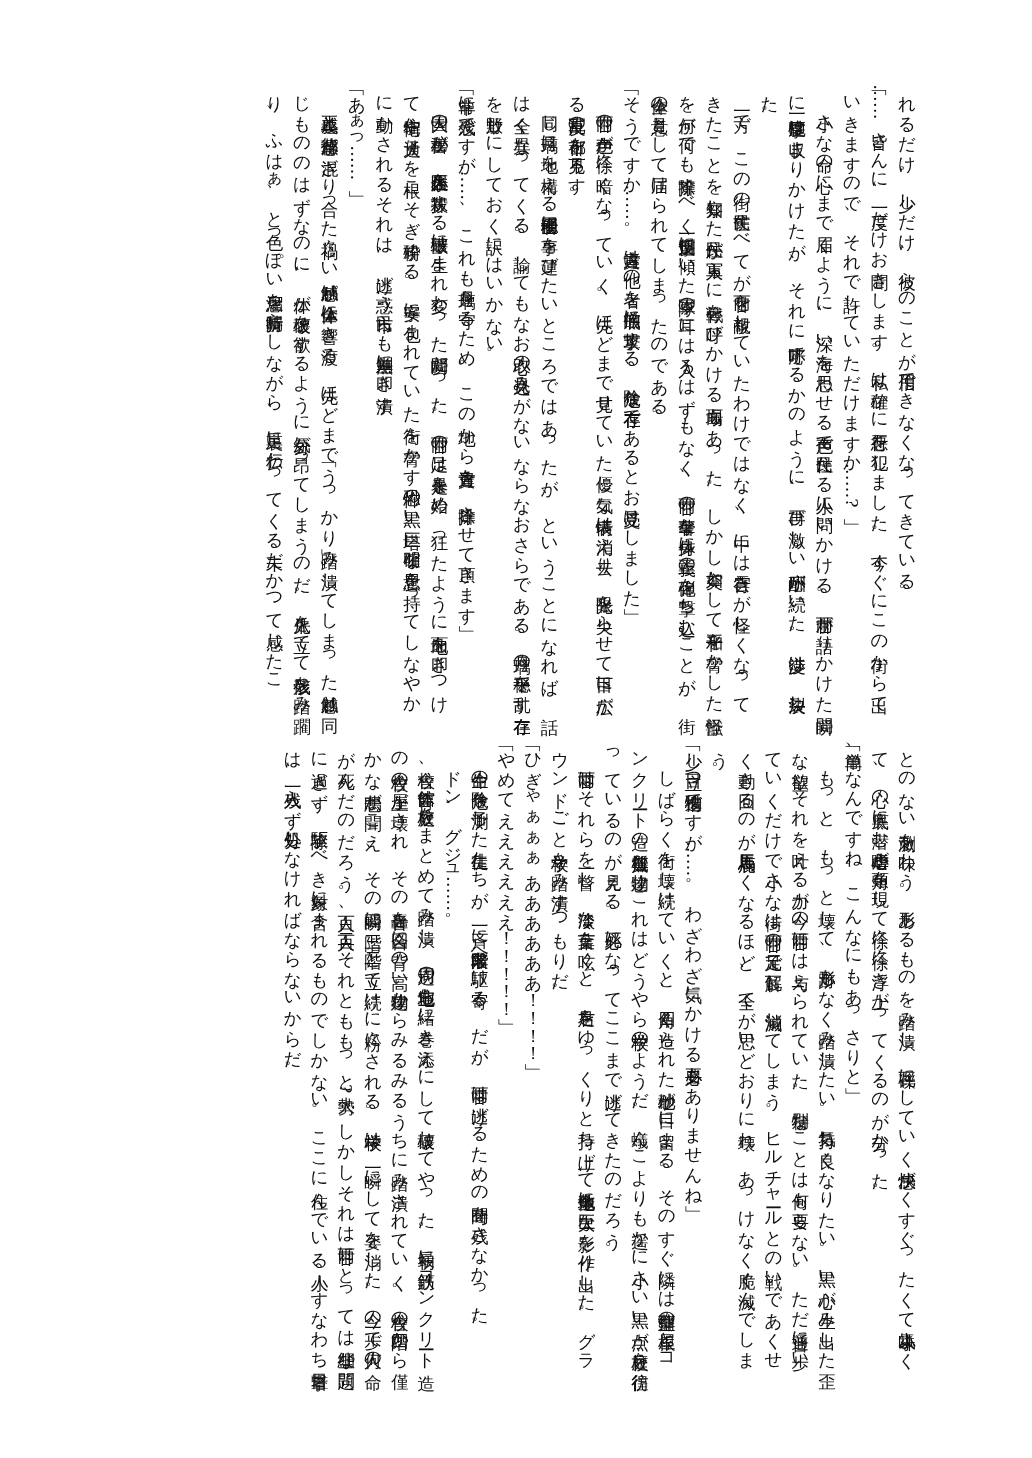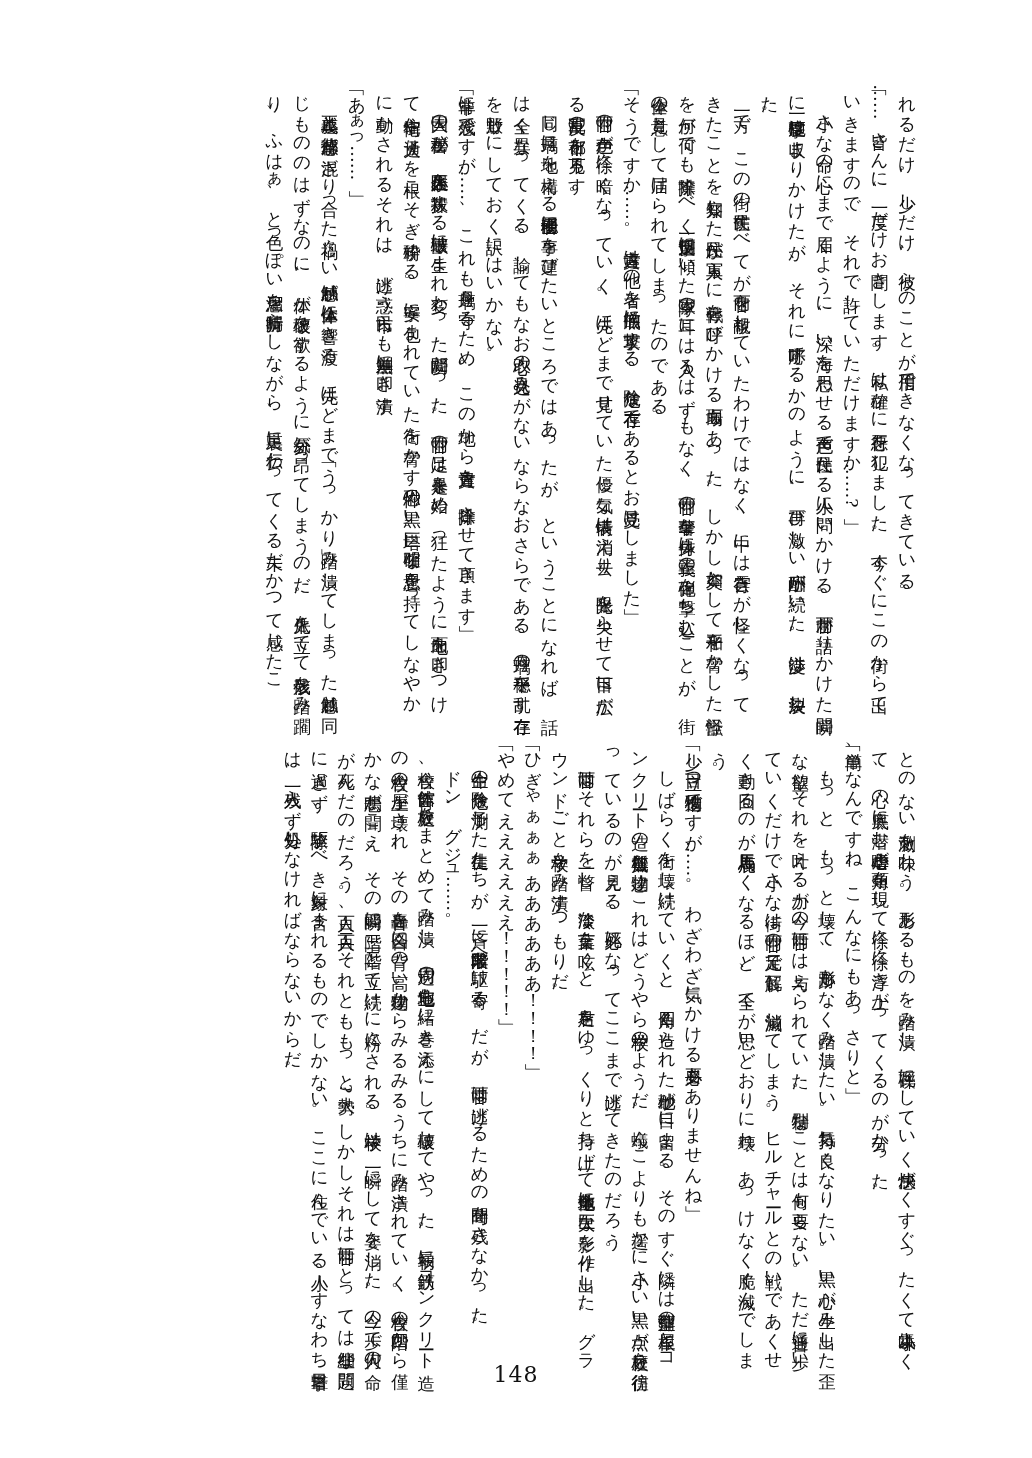--- a/index.html
+++ b/index.html
@@ -79,14 +79,13 @@
       <p class="para indent">もっと、もっと壊して、跡形もなく踏み潰したい。気持ち良くなりたい。黒い心が生み出した歪な欲望。それを叶える力が今の甘雨には与えられていた。特別なことは何も要らない。ただ普通に歩いていくだけで小さな街は甘雨の足元で瓦解し、消滅してしまう。ヒルチャールとの戦いであくせく動き回るのが馬鹿馬鹿しくなるほど、全てが思いどおりに壊れ、あっけなく脆く滅んでしまう。</p>
       <p class="para">「少し目立つ構造物ですが……。わざわざ気にかける必要もありませんね」</p>
       <p class="para indent">しばらく街を壊し続けていくと、四角く造られた砂地が目に留まる。そのすぐ隣には蒲鉾型の屋根とコンクリート造の無機質な建物。これはどうやら学校のようだ。蟻んこよりも遥かに小さい黒い点が校庭を彷徨っているのが見える。必死になってここまで逃げてきたのだろう。</p>
       <p class="para indent">甘雨はそれらを一瞥し、冷淡な言葉を呟くと、右足をゆっくりと持ち上げて敷地全体に巨大な影を作り出した。グラウンドごと学校を踏み潰すつもりだ。</p>
       <p class="para">「ひぎゃぁぁぁああああああ！！！！」</p>
       <p class="para">「やめてええええええ！！！！！」</p>
       <p class="para indent">生命の危険を予測した生徒たちが、一斉に非常階段へ駆け寄る。だが、甘雨は逃げるための時間を残さなかった。</p>
       <p class="para indent">ドン、グジュ……。</p>
       <p class="para indent">校舎、体育館、校庭をまとめて踏み潰し、周辺の住宅地も一緒に巻き添えにして破壊してやった。最初に鉄筋コンクリート造の校舎の屋上が壊され、その轟音を合図に背の高い建物からみるみるうちに踏み潰されていく。校舎の四階から僅かな悲鳴が聞こえ、その瞬間に三階、二階と立て続けに粉々にされる。学校は、一瞬にして姿を消した。今の一歩で何人の命が死んだのだろう。百人、二百人、それとももっと大勢?　しかしそれは甘雨にとっては些細な問題に過ぎず、駆除すべき対象に含まれるものでしかない。ここに住んでいる小人、すなわち目撃者は、一人残らず処分しなければならないからだ。</p>
     </section>
-  <div class="pagenum">148</div>
 </div>
 
 </body></html>

